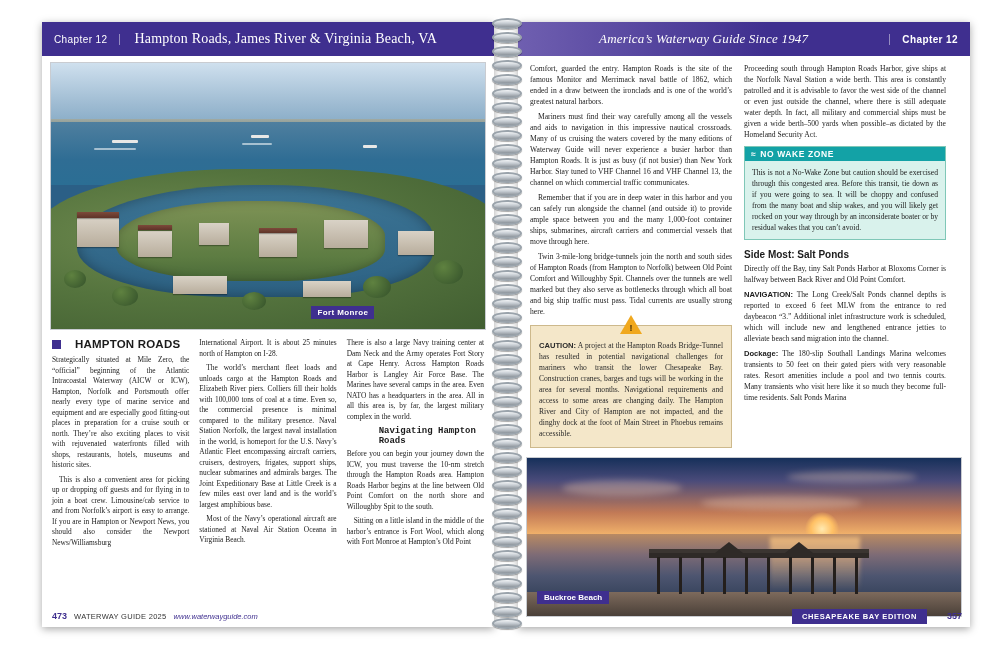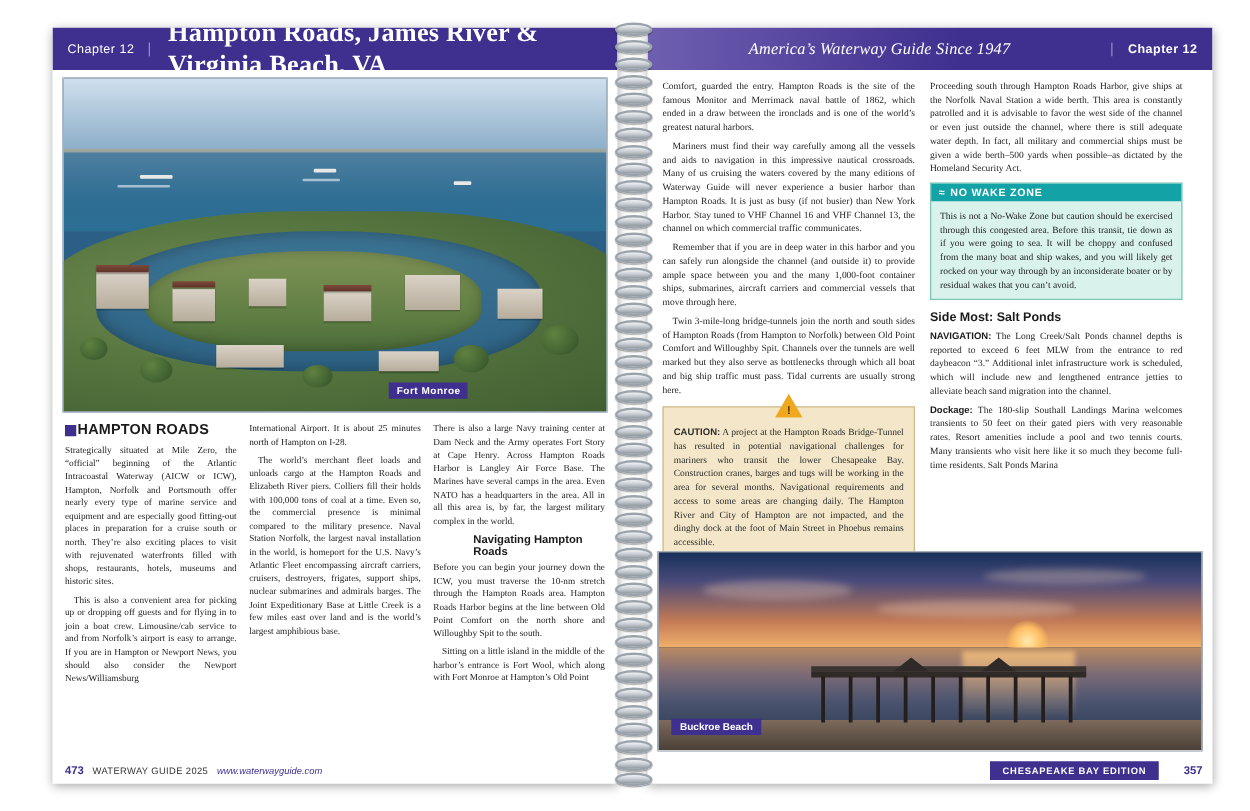--- a/index.html
+++ b/index.html
@@ -54,22 +54,22 @@
   .hdr-right { background:linear-gradient(90deg,#6f5fb0 0%,#3f2f8f 55%,#3f2f8f 100%); }
   .chapter-tag {
     font-size:10px;
     letter-spacing:.4px;
     padding:0 12px;
     font-family:"Liberation Sans", sans-serif;
     white-space:nowrap;
   }
   .hdr-left .chapter-tag { border-right:1px solid rgba(255,255,255,.45); }
   .hdr-title {
-    font-size:21px;
-    font-weight:bold;
+    font-size:14px;
+    font-weight:normal;
     padding-left:14px;
     letter-spacing:.2px;
   }
   .hdr-right-title {
     flex:1;
     text-align:center;
     font-style:italic;
     font-size:13px;
     letter-spacing:.2px;
   }
@@ -163,35 +163,35 @@
     line-height:1.42;
     text-align:justify;
     color:#1b1b1b;
     text-indent:7px;
   }
   .col p.noindent { text-indent:0; }
 
   .sect-head {
     display:flex;
     align-items:center;
-    gap:1px;
+    gap:14px;
     margin:0 0 5px 0;
   }
   .sq { width:9px; height:9px; background:#3f2f8f; display:inline-block; }
   .sect-head h2 {
     margin:0;
     font-family:"Liberation Sans", sans-serif;
     font-size:11.5px;
     font-weight:bold;
     letter-spacing:.2px;
     color:#1b1b1b;
   }
   .sub-head {
     margin:0 0 3px 0;
-    font-family:Liberation Sans, sans-serif;
+    font-family:Liberation Mono, monospace;
     font-size:9px;
     font-weight:bold;
     color:#1b1b1b;
     padding-left:32px;
   }
 
   
   .footer {
     position:absolute;
     bottom:0; left:0; right:0;
@@ -297,21 +297,21 @@
     font-family:"Liberation Sans", sans-serif;
     font-size:10px;
     font-weight:bold;
     color:#1b1b1b;
   }
   .lead-term { font-family:"Liberation Sans", sans-serif; font-weight:bold; font-size:7.6px; }
 
   
   .beach {
     position:absolute;
-    left:8px; bottom:26px;
+    left:8px; bottom:10px;
     width:436px; height:160px;
     border:1px solid #c9ccd1;
     overflow:hidden;
     background:#10243c;
   }
   .b-sky {
     position:absolute; inset:0 0 52% 0;
     background:linear-gradient(180deg,#16305a 0%,#4a4b7a 30%,#c27a56 72%,#f0b06a 100%);
   }
   .b-sun {
@@ -426,20 +426,21 @@
           <span class="sq"></span>
           <h2>HAMPTON ROADS</h2>
         </div>
         <p class="noindent">Strategically situated at Mile Zero, the “official” beginning of the Atlantic Intracoastal Waterway (AICW or ICW), Hampton, Norfolk and Portsmouth offer nearly every type of marine service and equipment and are especially good fitting-out places in preparation for a cruise south or north. They’re also exciting places to visit with rejuvenated waterfronts filled with shops, restaurants, hotels, museums and historic sites.</p>
         <p>This is also a convenient area for picking up or dropping off guests and for flying in to join a boat crew. Limousine/cab service to and from Norfolk’s airport is easy to arrange. If you are in Hampton or Newport News, you should also consider the Newport News/Williamsburg</p>
       </div>
 
       <div class="col">
         <p class="noindent">International Airport. It is about 25 minutes north of Hampton on I-28.</p>
         <p>The world’s merchant fleet loads and unloads cargo at the Hampton Roads and Elizabeth River piers. Colliers fill their holds with 100,000 tons of coal at a time. Even so, the commercial presence is minimal compared to the military presence. Naval Station Norfolk, the largest naval installation in the world, is homeport for the U.S. Navy’s Atlantic Fleet encompassing aircraft carriers, cruisers, destroyers, frigates, support ships, nuclear submarines and admirals barges. The Joint Expeditionary Base at Little Creek is a few miles east over land and is the world’s largest amphibious base.</p>
+        <p>Most of the Navy’s operational aircraft are stationed at Naval Air Station Oceana in Virginia Beach.</p>
       </div>
 
       <div class="col">
         <p class="noindent">There is also a large Navy training center at Dam Neck and the Army operates Fort Story at Cape Henry. Across Hampton Roads Harbor is Langley Air Force Base.  The Marines have several camps in the area. Even NATO has a headquarters in the area. All in all this area is, by far, the largest military complex in the world.</p>
         <div class="sub-head">Navigating Hampton Roads</div>
         <p class="noindent">Before you can begin your journey down the ICW, you must traverse the 10-nm stretch through the Hampton Roads area. Hampton Roads Harbor begins at the line between Old Point Comfort on the north shore and Willoughby Spit to the south.</p>
         <p>Sitting on a little island in the middle of the harbor’s entrance is Fort Wool, which along with Fort Monroe at Hampton’s Old Point</p>
       </div>
     </div>
 
@@ -526,20 +527,21 @@
           <div class="nowake-hd">
             <span>≈</span>
             <span>NO WAKE ZONE</span>
           </div>
           <div class="nowake-body">
             <p>This is not a No-Wake Zone but caution should be exercised through this congested area. Before this transit, tie down as if you were going to sea. It will be choppy and confused from the many boat and ship wakes, and you will likely get rocked on your way through by an inconsiderate boater or by residual wakes that you can’t avoid.</p>
           </div>
         </div>
 
         <div class="sidetrip-head">Side Most: Salt Ponds</div>
+        <p class="noindent">Directly off the Bay, tiny Salt Ponds Harbor at Bloxoms Corner is halfway between Back River and Old Point Comfort.</p>
 
         <p class="noindent"><span class="lead-term">NAVIGATION:</span><span> The Long Creek/Salt Ponds channel depths is reported to exceed 6 feet MLW from the entrance to red daybeacon “3.” Additional inlet infrastructure work is scheduled, which will include new and lengthened entrance jetties to alleviate beach sand migration into the channel.</span></p>
 
         <p class="noindent"><span class="lead-term">Dockage:</span><span> The 180-slip Southall Landings Marina welcomes transients to 50 feet on their gated piers with very reasonable rates. Resort amenities include a pool and two tennis courts. Many transients who visit here like it so much they become full-time residents. Salt Ponds Marina</span></p>
       </div>
     </div>
 
     <div class="beach">
       <div class="b-sky"></div>
       <div class="b-cloud" style="left:8%;  top:14%; width:120px; height:16px;"></div>

